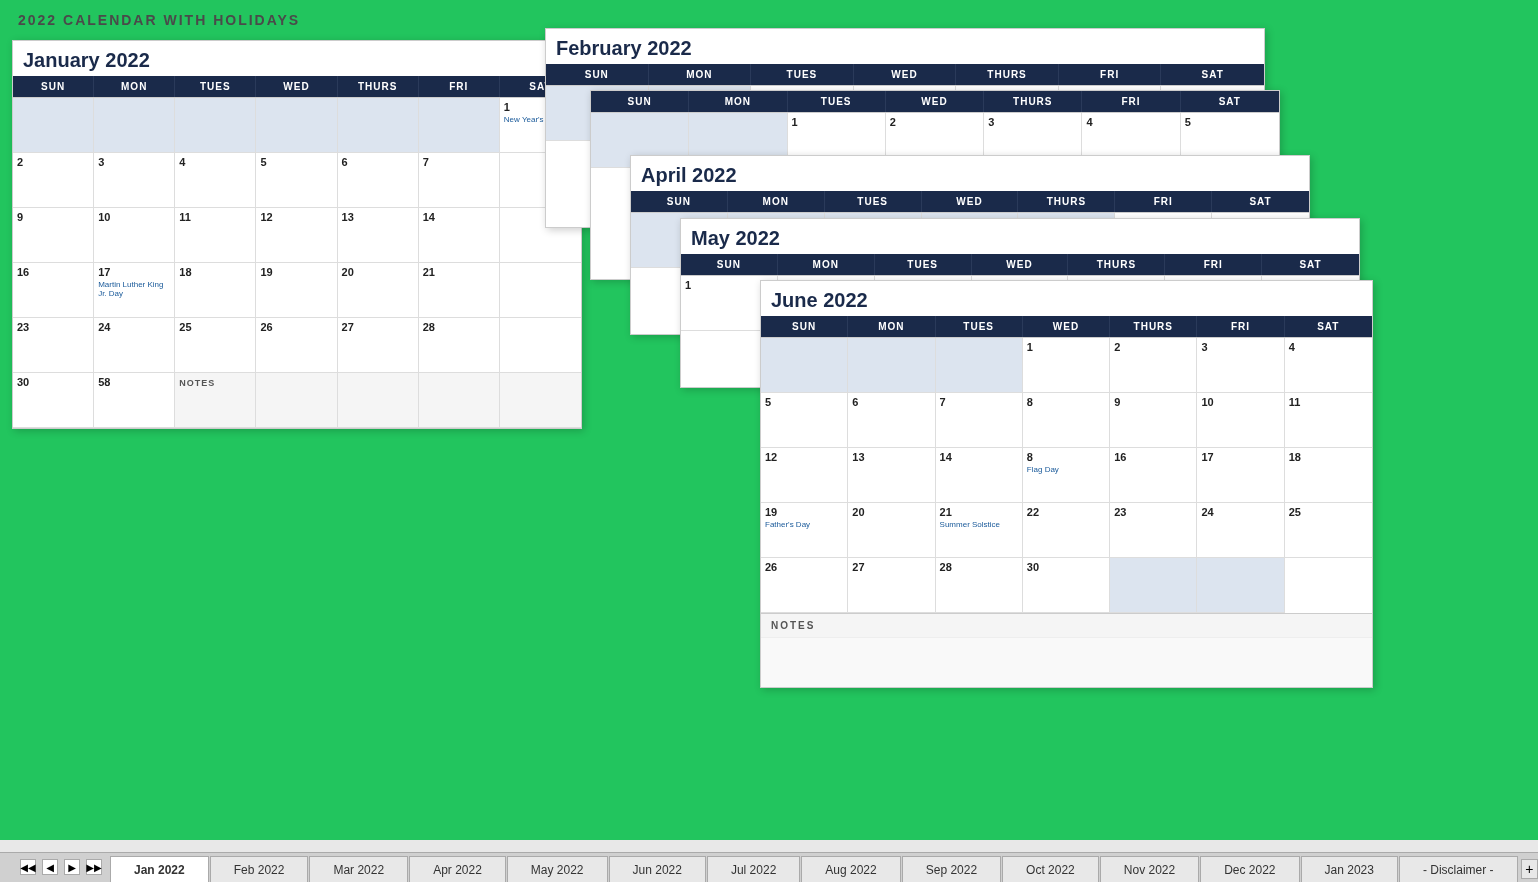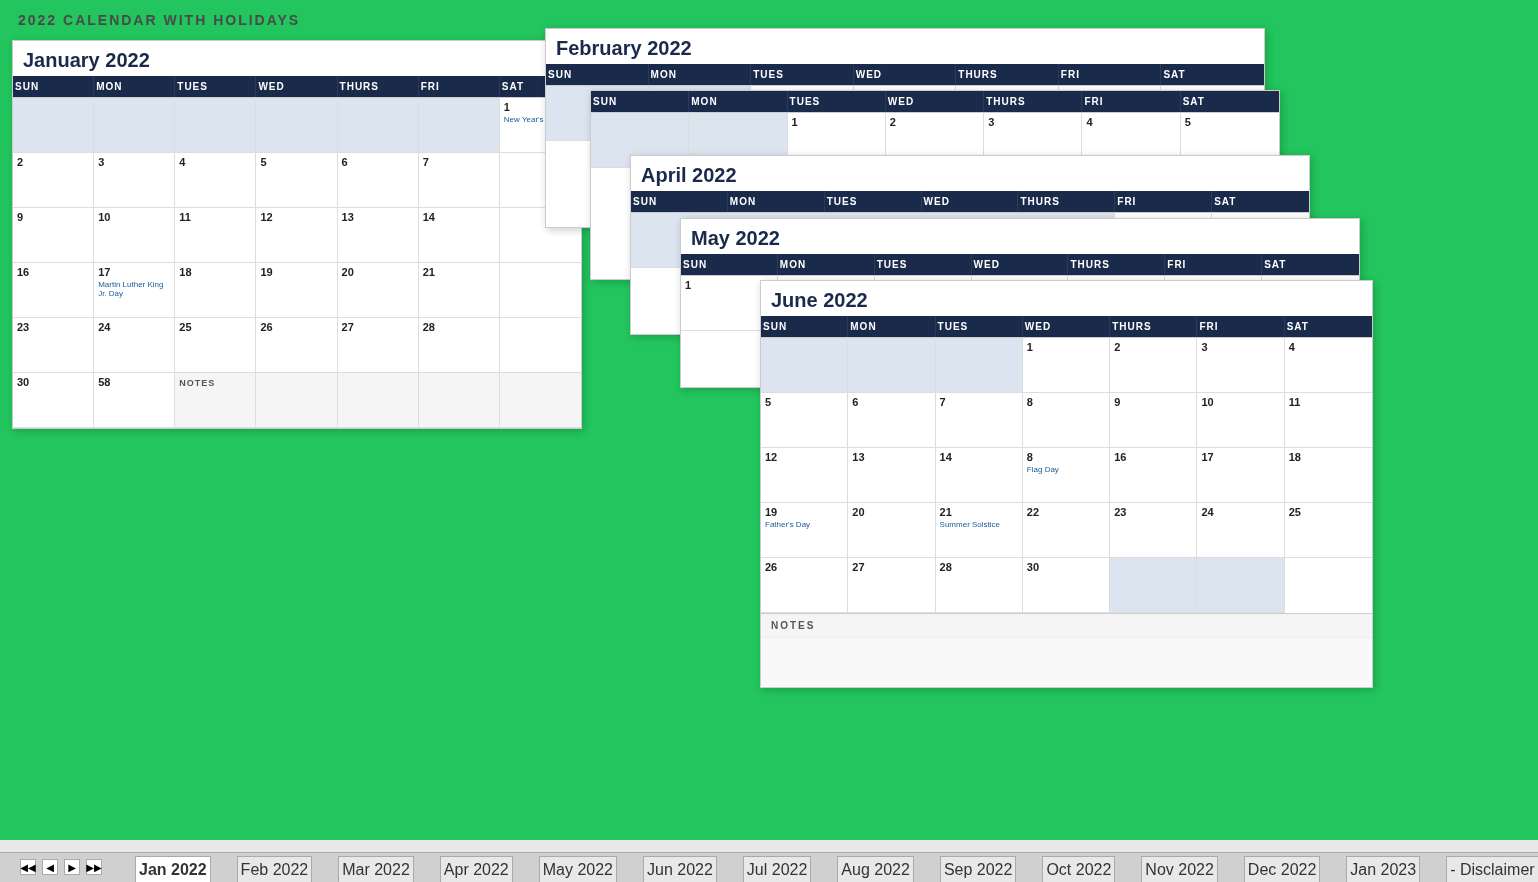--- a/index.html
+++ b/index.html
@@ -48,20 +48,21 @@
       padding: 8px 10px 4px 10px;
     }
 
     .cal-header-row {
       display: grid;
       background: #1a2a4a;
       color: #fff;
       font-size: 10px;
       font-weight: bold;
       letter-spacing: 1px;
+      text-align: center;
     }
     .cal-header-row.seven { grid-template-columns: repeat(7, 1fr); }
 
     .cal-header-row div {
       padding: 5px 2px;
       border-right: 1px solid #2a3a5a;
     }
     .cal-header-row div:last-child { border-right: none; }
 
     .cal-grid {
@@ -157,32 +158,31 @@
       height: 30px;
       background: #d0d0d0;
       display: flex;
       align-items: flex-end;
       padding-left: 20px;
       border-top: 1px solid #aaa;
     }
 
     .tab-item {
       height: 26px;
-      padding: 0 3px;
+      padding: 0 23px;
       display: flex;
       align-items: center;
-      font-size: 16px;
+      font-size: 12px;
       border: 1px solid #aaa;
       border-bottom: none;
       cursor: pointer;
       margin-right: 1px;
       background: #e8e8e8;
       color: #333;
       white-space: nowrap;
-      margin-left: 25px;
     }
     .tab-item.active {
       background: #fff;
       color: #333;
       font-weight: bold;
     }
 
     .tab-nav-btn {
       display: flex;
       align-items: center;

